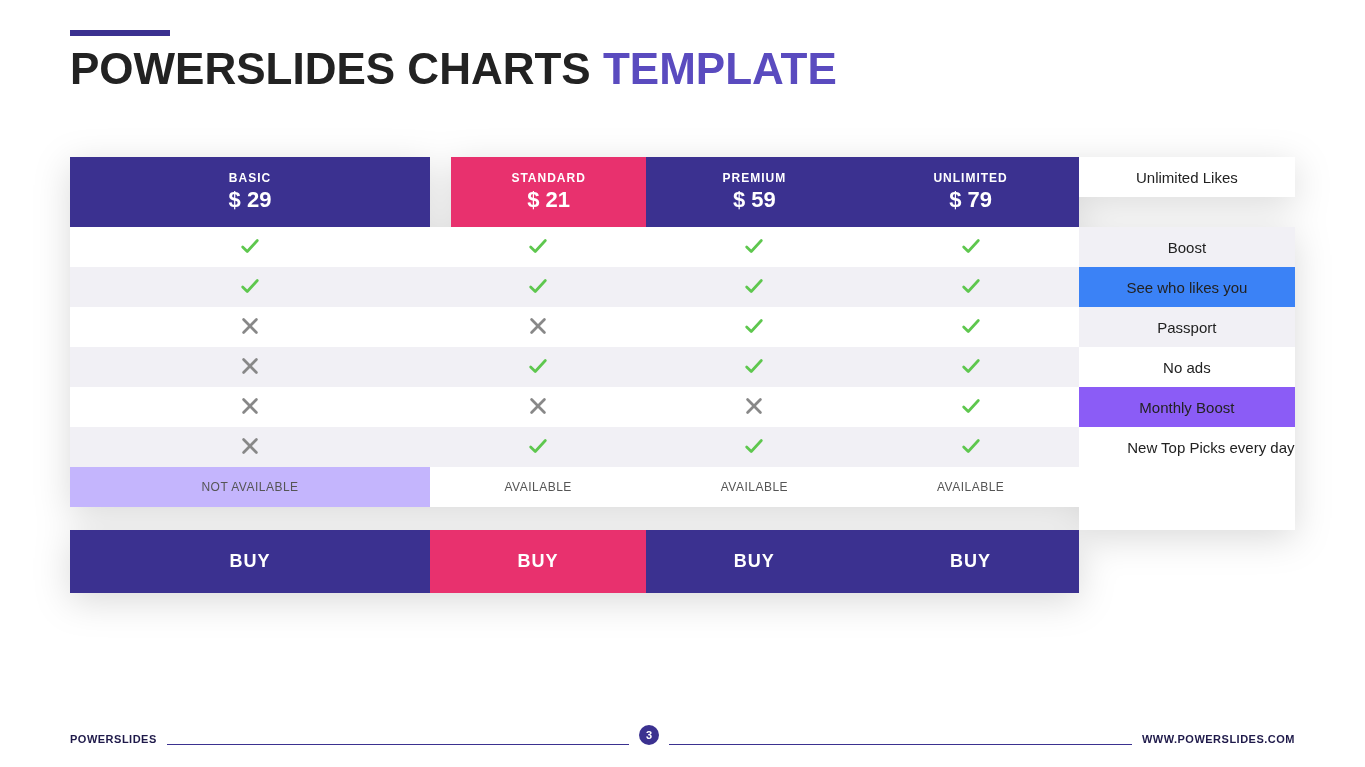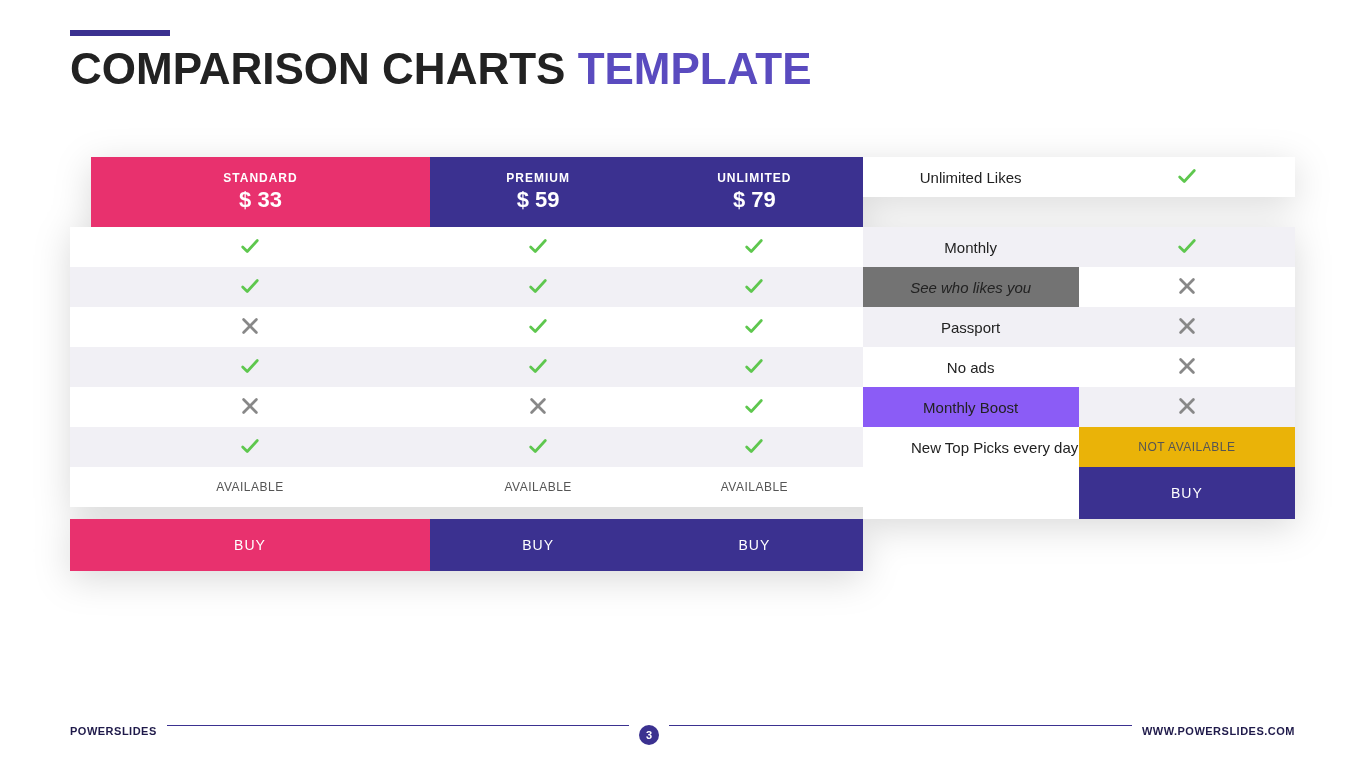--- a/index.html
+++ b/index.html
@@ -20,58 +20,62 @@
   .hd .price { font-size:22px; font-weight:800; margin-top:2px; }
   .hd.featured { background:#e8316e;margin-left:21px; }
 
   
   .cell { height:40px; display:flex; align-items:center; justify-content:center; font-size:15px; color:#333; background:#fff; }
   .cell.label { justify-content:center; color:#222; font-size:15px; }
 
   .cell.avail-text { font-size:12px; color:#555; letter-spacing:0.5px; }
 
   
-  .ft { background:#3b3190; color:#fff; height:52px; display:flex; align-items:center; justify-content:center; font-weight:400; font-size:14px; letter-spacing:1px; cursor:pointer; }
+  .ft { background:#3b3190; color:#fff; height:63px; display:flex; align-items:center; justify-content:center; font-weight:700; font-size:18px; letter-spacing:1px; cursor:pointer; }
   .ft.first { background:#fff; }
   .ft.featured { background:#e8316e; }
 
   
   .ovr { height:28px; }
 
   
   .ico { width:22px; height:22px; }
   .check svg { stroke:#5ec74e; }
   .cross svg { stroke:#888; }
 
   
-  .slide-footer { position:absolute; left:70px; right:70px; bottom:22px; display:flex; align-items:flex-start; font-size:11px; letter-spacing:0.5px; color:#1f1a4a; font-weight:700; }
+  .slide-footer { position:absolute; left:70px; right:70px; bottom:22px; display:flex; align-items:flex-end; font-size:11px; letter-spacing:0.5px; color:#1f1a4a; font-weight:700; }
   .slide-footer .line { flex:1; height:1px; background:#3b3190; margin:0 10px; }
   .slide-footer .pn { width:20px; height:20px; border-radius:50%; background:#3b3190; color:#fff; display:flex; align-items:center; justify-content:center; font-size:11px; font-weight:700; }
   .brand-strong { font-weight:800; }
 </style>
 </head>
 <body>
 
 <div class="slide">
 
   <div class="title-rule"></div>
   <h1 class="title">
-    <span>COMPARISON CHARTS </span><span class="accent">TEMPLATE</span>
+    <span>POWERSLIDES CHARTS </span><span class="accent">TEMPLATE</span>
   </h1>
 
   <div class="table-wrap">
     <div class="grid" id="grid">
         <div class="ovr sp"></div>
         <div class="ovr sp"></div>
         <div class="ovr feat"></div>
         <div class="ovr sp"></div>
         <div class="ovr sp"></div>
+        <div class="hd">
+          <div class="plan-name">BASIC</div>
+          <div class="price">$ 29</div>
+        </div>
         <div class="hd featured">
           <div class="plan-name">STANDARD</div>
-          <div class="price">$ 33</div>
+          <div class="price">$ 21</div>
         </div>
         <div class="hd">
           <div class="plan-name">PREMIUM</div>
           <div class="price">$ 59</div>
         </div>
         <div class="hd">
           <div class="plan-name">UNLIMITED</div>
           <div class="price">$ 79</div>
         </div>
         <div class="cell label row-even" style="background: rgb(255, 255, 255);">Unlimited Likes</div>
@@ -88,42 +92,42 @@
         <div class="cell" style="background: rgb(255, 255, 255);">
           <span class="check"><svg class="ico" viewBox="0 0 24 24" fill="none" stroke-width="3" stroke-linecap="round" stroke-linejoin="round">
               <polyline points="4 13 9 18 20 6"></polyline>
             </svg></span>
         </div>
         <div class="cell" style="background: rgb(255, 255, 255);">
           <span class="check"><svg class="ico" viewBox="0 0 24 24" fill="none" stroke-width="3" stroke-linecap="round" stroke-linejoin="round">
               <polyline points="4 13 9 18 20 6"></polyline>
             </svg></span>
         </div>
-        <div class="cell label row-odd" style="background: rgb(241, 240, 245);">Monthly</div>
-        <div class="cell" style="background: rgb(241, 240, 245);">
-          <span class="check"><svg class="ico" viewBox="0 0 24 24" fill="none" stroke-width="3" stroke-linecap="round" stroke-linejoin="round">
-              <polyline points="4 13 9 18 20 6"></polyline>
-            </svg></span>
-        </div>
-        <div class="cell" style="background: rgb(241, 240, 245);">
-          <span class="check"><svg class="ico" viewBox="0 0 24 24" fill="none" stroke-width="3" stroke-linecap="round" stroke-linejoin="round">
-              <polyline points="4 13 9 18 20 6"></polyline>
-            </svg></span>
-        </div>
-        <div class="cell" style="background: rgb(241, 240, 245);">
-          <span class="check"><svg class="ico" viewBox="0 0 24 24" fill="none" stroke-width="3" stroke-linecap="round" stroke-linejoin="round">
-              <polyline points="4 13 9 18 20 6"></polyline>
-            </svg></span>
-        </div>
-        <div class="cell" style="background: rgb(241, 240, 245);">
-          <span class="check"><svg class="ico" viewBox="0 0 24 24" fill="none" stroke-width="3" stroke-linecap="round" stroke-linejoin="round">
-              <polyline points="4 13 9 18 20 6"></polyline>
-            </svg></span>
-        </div>
-        <div class="cell label row-even" style="background: #737373; font-style: italic;">See who likes you</div>
+        <div class="cell label row-odd" style="background: rgb(241, 240, 245);">Boost</div>
+        <div class="cell" style="background: rgb(241, 240, 245);">
+          <span class="check"><svg class="ico" viewBox="0 0 24 24" fill="none" stroke-width="3" stroke-linecap="round" stroke-linejoin="round">
+              <polyline points="4 13 9 18 20 6"></polyline>
+            </svg></span>
+        </div>
+        <div class="cell" style="background: rgb(241, 240, 245);">
+          <span class="check"><svg class="ico" viewBox="0 0 24 24" fill="none" stroke-width="3" stroke-linecap="round" stroke-linejoin="round">
+              <polyline points="4 13 9 18 20 6"></polyline>
+            </svg></span>
+        </div>
+        <div class="cell" style="background: rgb(241, 240, 245);">
+          <span class="check"><svg class="ico" viewBox="0 0 24 24" fill="none" stroke-width="3" stroke-linecap="round" stroke-linejoin="round">
+              <polyline points="4 13 9 18 20 6"></polyline>
+            </svg></span>
+        </div>
+        <div class="cell" style="background: rgb(241, 240, 245);">
+          <span class="check"><svg class="ico" viewBox="0 0 24 24" fill="none" stroke-width="3" stroke-linecap="round" stroke-linejoin="round">
+              <polyline points="4 13 9 18 20 6"></polyline>
+            </svg></span>
+        </div>
+        <div class="cell label row-even" style="background: #3b82f6;">See who likes you</div>
         <div class="cell" style="background: rgb(255, 255, 255);">
           <span class="cross"><svg class="ico" viewBox="0 0 24 24" fill="none" stroke-width="3" stroke-linecap="round">
               <line x1="5" y1="5" x2="19" y2="19"></line>
               <line x1="19" y1="5" x2="5" y2="19"></line>
             </svg></span>
         </div>
         <div class="cell" style="background: rgb(255, 255, 255);">
           <span class="cross"><svg class="ico" viewBox="0 0 24 24" fill="none" stroke-width="3" stroke-linecap="round">
               <line x1="5" y1="5" x2="19" y2="19"></line>
               <line x1="19" y1="5" x2="5" y2="19"></line>
@@ -201,21 +205,21 @@
           <span class="check"><svg class="ico" viewBox="0 0 24 24" fill="none" stroke-width="3" stroke-linecap="round" stroke-linejoin="round">
               <polyline points="4 13 9 18 20 6"></polyline>
             </svg></span>
         </div>
         <div class="cell" style="background: rgb(241, 240, 245);">
           <span class="check"><svg class="ico" viewBox="0 0 24 24" fill="none" stroke-width="3" stroke-linecap="round" stroke-linejoin="round">
               <polyline points="4 13 9 18 20 6"></polyline>
             </svg></span>
         </div>
         <div class="cell label row-even" style="background: rgb(255, 255, 255); padding-left: 48px;">New Top Picks every day</div>
-        <div class="cell avail-text" style="background: #eab308;">NOT AVAILABLE</div>
+        <div class="cell avail-text" style="background: #c4b5fd;">NOT AVAILABLE</div>
         <div class="cell avail-text" style="background: rgb(255, 255, 255);">AVAILABLE</div>
         <div class="cell avail-text" style="background: rgb(255, 255, 255);">AVAILABLE</div>
         <div class="cell avail-text" style="background: rgb(255, 255, 255);">AVAILABLE</div>
         <div class="ft first"></div>
         <div class="ft">BUY</div>
         <div class="ft featured">BUY</div>
         <div class="ft">BUY</div>
         <div class="ft">BUY</div>
         <div class="ovr sp"></div>
         <div class="ovr sp"></div>

